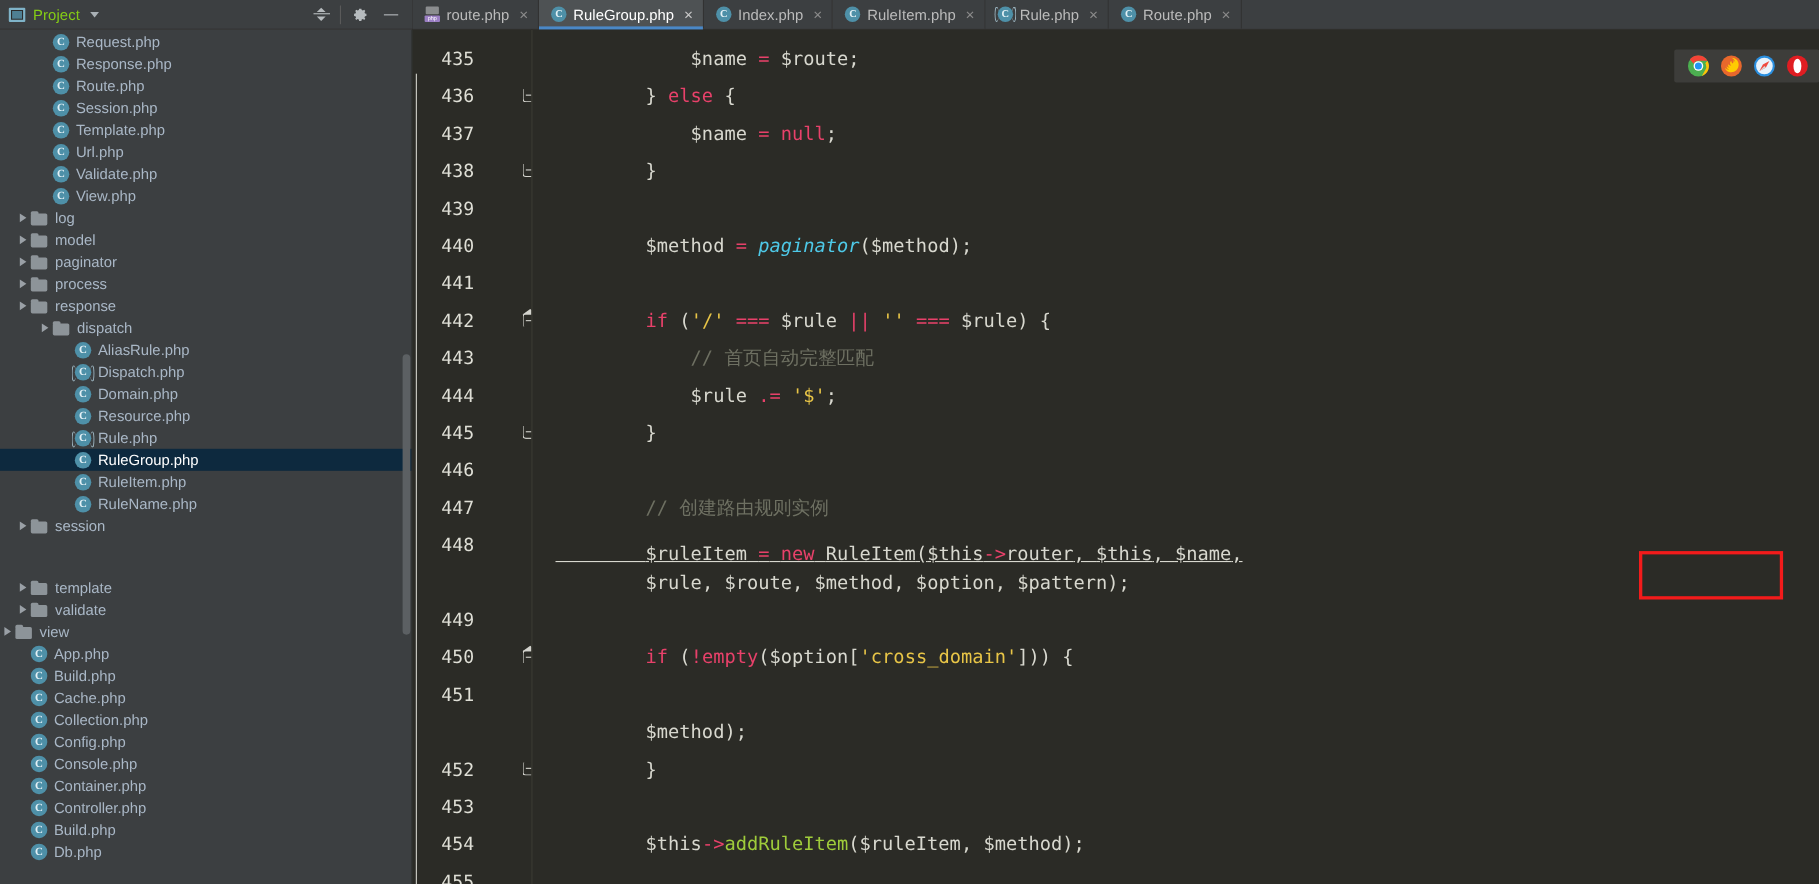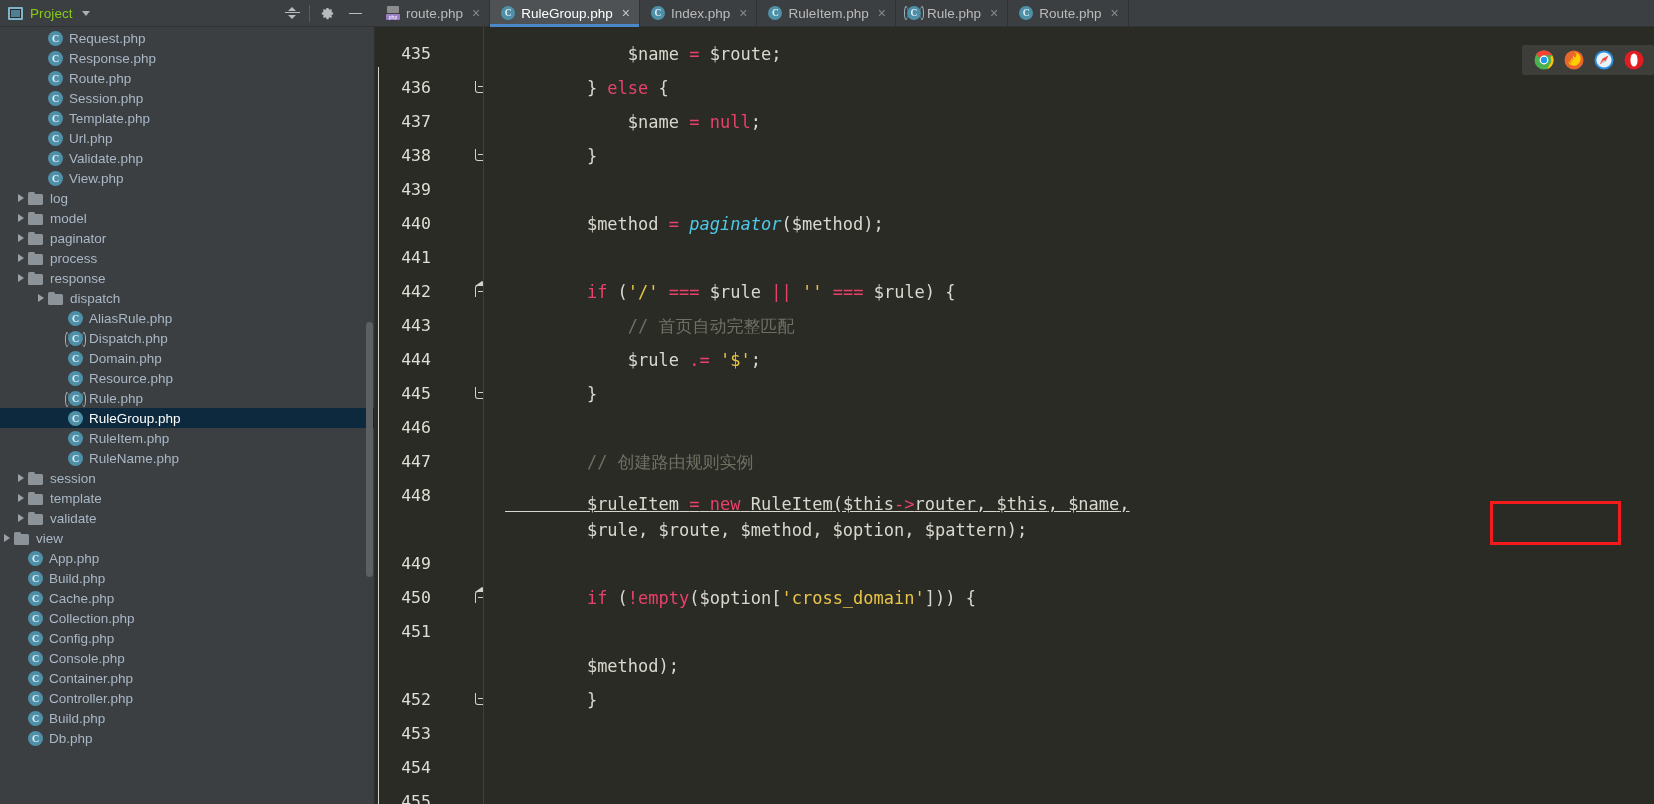--- a/index.html
+++ b/index.html
@@ -464,21 +464,21 @@
           <span class="cls-ico">C</span>
           <span class="row-label">RuleName.php</span>
         </div>
         <div class="row" style="padding-left: 14px;">
           <span class="arrow">
             <span class="tri-r"></span>
           </span>
           <span class="folder-ico"></span>
           <span class="row-label">session</span>
         </div>
-        <div class="row" style="padding-left: 14px;">
+        <div class="row" style="padding-left: 14px; margin-top: 36px;">
           <span class="arrow">
             <span class="tri-r"></span>
           </span>
           <span class="folder-ico"></span>
           <span class="row-label">template</span>
         </div>
         <div class="row" style="padding-left: 14px;">
           <span class="arrow">
             <span class="tri-r"></span>
           </span>
@@ -633,20 +633,21 @@
           <div class="cline" style="top: 350px; left: 22px;">        }</div>
           <div class="cline" style="top: 384px; left: 22px;"></div>
           <div class="cline" style="top: 418px; left: 22px;">        <span class="cmt">// 创建路由规则实例</span></div>
           <div class="cline" style="top: 460px; left: 22px; text-decoration: underline;">        <span class="plain">$ruleItem</span> <span class="op">=</span> <span class="kw">new</span> <span class="plain">RuleItem</span>(<span class="plain">$this</span><span class="arrow-op">-&gt;</span><span class="plain">router</span>, <span class="plain">$this</span>, <span class="plain">$name</span>,</div>
           <div class="cline" style="top: 486px; left: 22px;">        <span class="plain">$rule</span>, <span class="plain">$route</span>, <span class="plain">$method</span>, <span class="plain">$option</span>, <span class="plain">$pattern</span>);</div>
           <div class="cline" style="top: 520px; left: 22px;"></div>
           <div class="cline" style="top: 554px; left: 22px;">        <span class="kw">if</span> (<span class="op">!</span><span class="kw">empty</span>(<span class="plain">$option</span>[<span class="str">'cross_domain'</span>])) {</div>
           <div class="cline" style="top: 622px; left: 22px;">        <span class="plain">$method</span>);</div>
           <div class="cline" style="top: 656px; left: 22px;">        }</div>
           <div class="cline" style="top: 690px; left: 22px;"></div>
+          <div class="cline" style="top: 724px; left: 22px;">        <span class="plain">$this</span><span class="arrow-op">-&gt;</span><span class="meth">addRuleItem</span>(<span class="plain">$ruleItem</span>, <span class="plain">$method</span>);</div>
           <div class="cline" style="top: 758px; left: 22px;"></div>
         </div>
       <div class="redbox" id="redbox" style="left: 1115.16px; top: 474px; width: 130.52px; height: 44px;"></div>
     </div>
 
     <div class="browser-bar" id="browserbar">
         <span class="bico"><svg width="20" height="20" viewBox="0 0 20 20">
             <circle cx="10" cy="10" r="9.5" fill="#4caf50"></circle>
             <path d="M10 .5a9.5 9.5 0 0 1 8.2 4.7H10a4.8 4.8 0 0 0-4.3 2.7L2.2 4.1A9.5 9.5 0 0 1 10 .5z" fill="#f44336"></path>
             <path d="M18.2 5.2a9.5 9.5 0 0 1-5.1 13.9l4-7A4.8 4.8 0 0 0 17 10a4.8 4.8 0 0 0-.7-2.5z" fill="#ffc107"></path>

